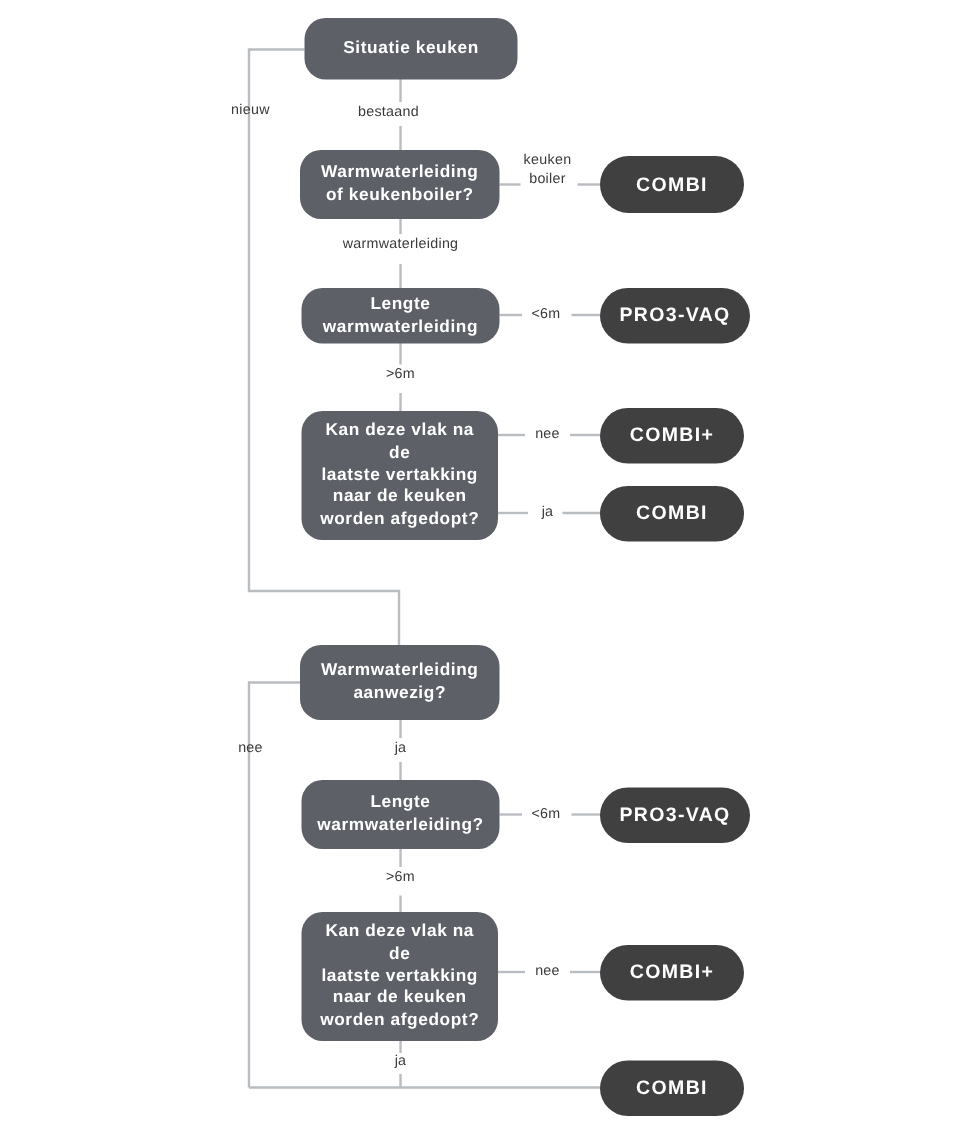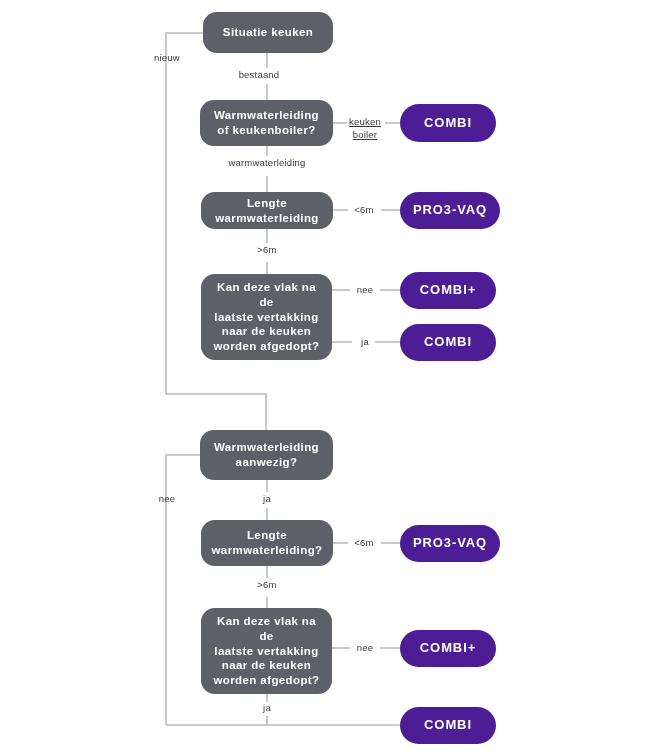--- a/index.html
+++ b/index.html
@@ -36,21 +36,21 @@
     font-weight: bold;
     letter-spacing: 0.4px;
     line-height: 1.28;
   }
   .node.decision {
     background: #5d6066;
     border-radius: 14px;
     font-size: 11.5px;
   }
   .node.result {
-    background: #4c1d95;
+    background: #404040;
     border-radius: 999px;
     font-size: 13px;
     letter-spacing: 0.9px;
     text-align: right;
   }
   .node .node-label {
     display: block;
     padding: 0 9px;
     white-space: pre-line;
   }
@@ -109,21 +109,21 @@
 
       <path d="M332,648 L350,648"></path>
       <path d="M380,648 L400,648"></path>
 
       <path d="M267,694 L267,702"></path>
       <path d="M267,716 L267,725"></path>
       <path d="M166,725 L400,725"></path>
     </g>
   </svg>
 
-  <div class="node decision" style="left:203px; top:12px; width:130px; height:41px;">
+  <div class="node decision" style="left:203px; top:12px; width:142px; height:41px;">
     <span class="node-label">Situatie keuken</span>
   </div>
 
   <div class="node decision" style="left:200px; top:100px; width:133px; height:46px;">
     <span class="node-label">Warmwaterleiding
 of keukenboiler?</span>
   </div>
 
   <div class="node decision" style="left:201px; top:192px; width:132px; height:37px;">
     <span class="node-label">Lengte
@@ -175,25 +175,25 @@
   </div>
 
   <div class="node result" style="left:400px; top:630px; width:96px; height:37px;">
     <span class="node-label">COMBI+</span>
   </div>
 
   <div class="node result" style="left:400px; top:707px; width:96px; height:37px;">
     <span class="node-label">COMBI</span>
   </div>
 
-  <div class="edge-label" style="left:140px; top:52px; width:54px;">nieuw</div>
+  <div class="edge-label" style="left:140px; top:68px; width:54px;">nieuw</div>
 
   <div class="edge-label" style="left:220px; top:69px; width:78px;">bestaand</div>
 
-  <div class="edge-label" style="left:341px; top:116px; width:48px;text-decoration:underline;">keuken
+  <div class="edge-label" style="left:341px; top:101px; width:48px;">keuken
 boiler</div>
 
   <div class="edge-label" style="left:213px; top:157px; width:108px;">warmwaterleiding</div>
 
   <div class="edge-label" style="left:345px; top:204px; width:38px;">&lt;6m</div>
 
   <div class="edge-label" style="left:248px; top:244px; width:38px;">&gt;6m</div>
 
   <div class="edge-label" style="left:348px; top:284px; width:34px;">nee</div>
 

